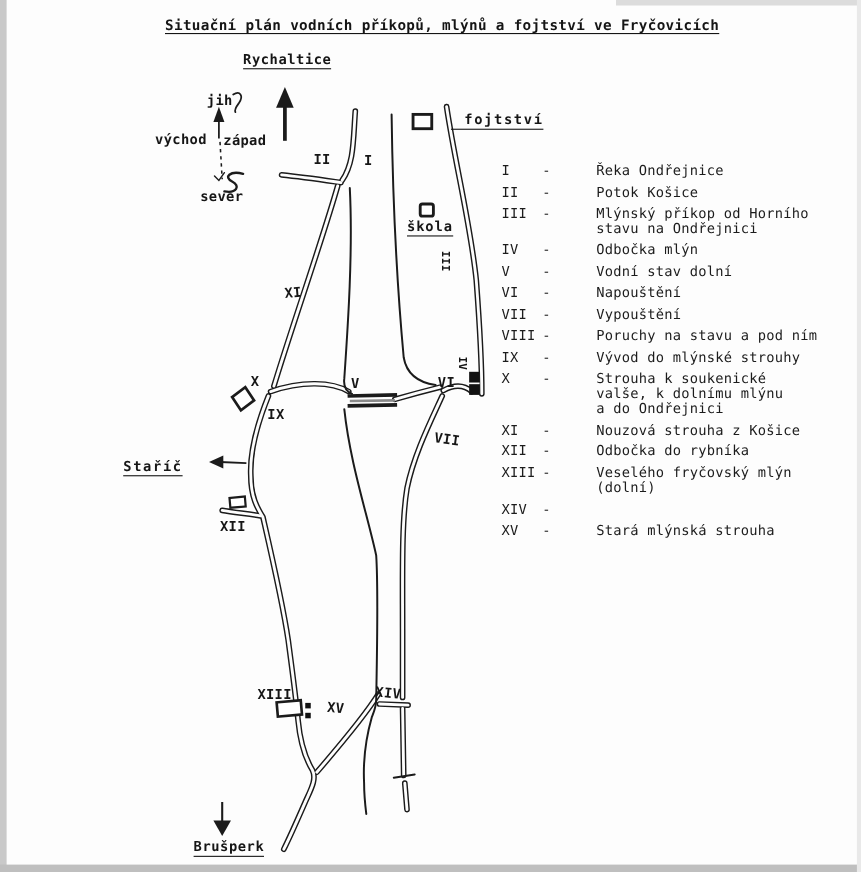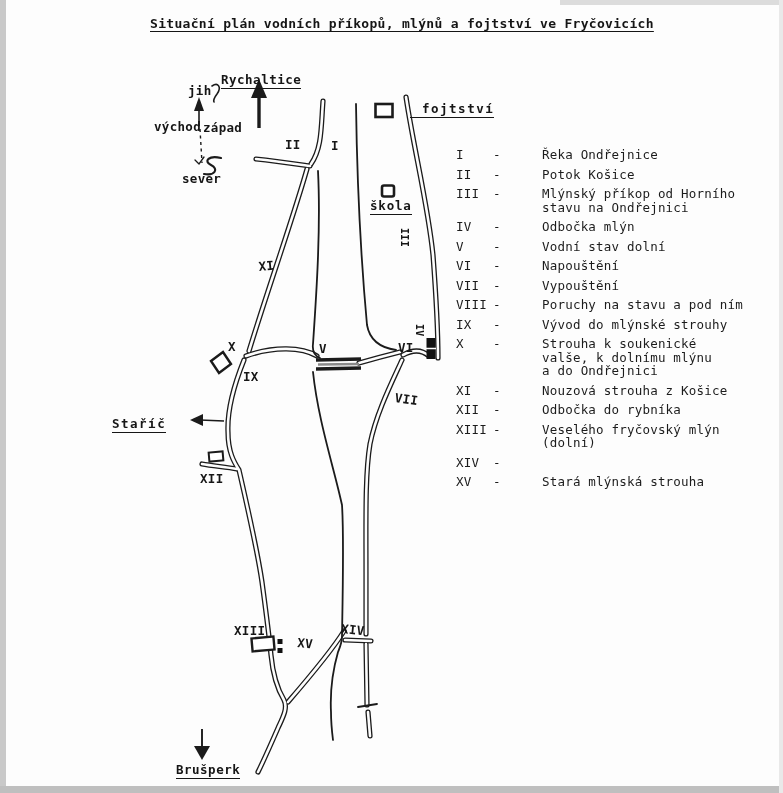--- a/index.html
+++ b/index.html
@@ -128,28 +128,28 @@
         <line x1="426" y1="348.5" x2="436" y2="348.5" stroke="#fdfdfd" stroke-width="1.5"></line>
       </g>
       <polygon points="211,361 223,352 231,364 219,373" fill="#fff" stroke="#1b1b1b" stroke-width="2.4"></polygon>
       <rect x="209" y="452" width="14" height="9" fill="#fff" stroke="#1b1b1b" stroke-width="2" transform="rotate(-5 216 456.5)"></rect>
       <rect x="252" y="637.5" width="22" height="13" fill="#fff" stroke="#1b1b1b" stroke-width="2.4" transform="rotate(-5 263 644)"></rect>
       <rect x="277.5" y="639" width="5" height="5" fill="#111"></rect>
       <rect x="277.5" y="648" width="5" height="5" fill="#111"></rect>
     </g>
   </svg>
 
-  <div class="ml place" style="left:221px; top:72px; letter-spacing:.5px;">Rychaltice</div>
+  <div class="ml place" style="left:221px; top:46px; letter-spacing:.5px;">Rychaltice</div>
   <div class="ml place" style="left:410px; top:101px; letter-spacing:1.5px;padding-left:12px;">fojtství</div>
   <div class="ml place" style="left:370px; top:198px; letter-spacing:.8px;">škola</div>
   <div class="ml place" style="left:112px; top:416px; letter-spacing:1.5px;">Staříč</div>
   <div class="ml place" style="left:176px; top:762px; letter-spacing:.5px;">Brušperk</div>
 
   <div class="ml" style="left:188px; top:83px;">jih</div>
-  <div class="ml" style="left:141px; top:119px;margin-left:13px;">východ</div>
+  <div class="ml" style="left:141px; top:119px;">východ</div>
   <div class="ml" style="left:203px; top:120px;">západ</div>
   <div class="ml" style="left:182px; top:171px;">sever</div>
 
   <div class="ml" style="left:331px; top:138px;">I</div>
   <div class="ml" style="left:285px; top:137px;">II</div>
   <div class="ml" style="left:410px; top:228px; font-size:10px; transform:rotate(90deg);">III</div>
   <div class="ml" style="left:425px; top:324px; font-size:10px; transform:rotate(90deg);">IV</div>
   <div class="ml" style="left:319px; top:341px;">V</div>
   <div class="ml" style="left:398px; top:340px;">VI</div>
   <div class="ml" style="left:396px; top:390px; transform:rotate(8deg);">VII</div>

